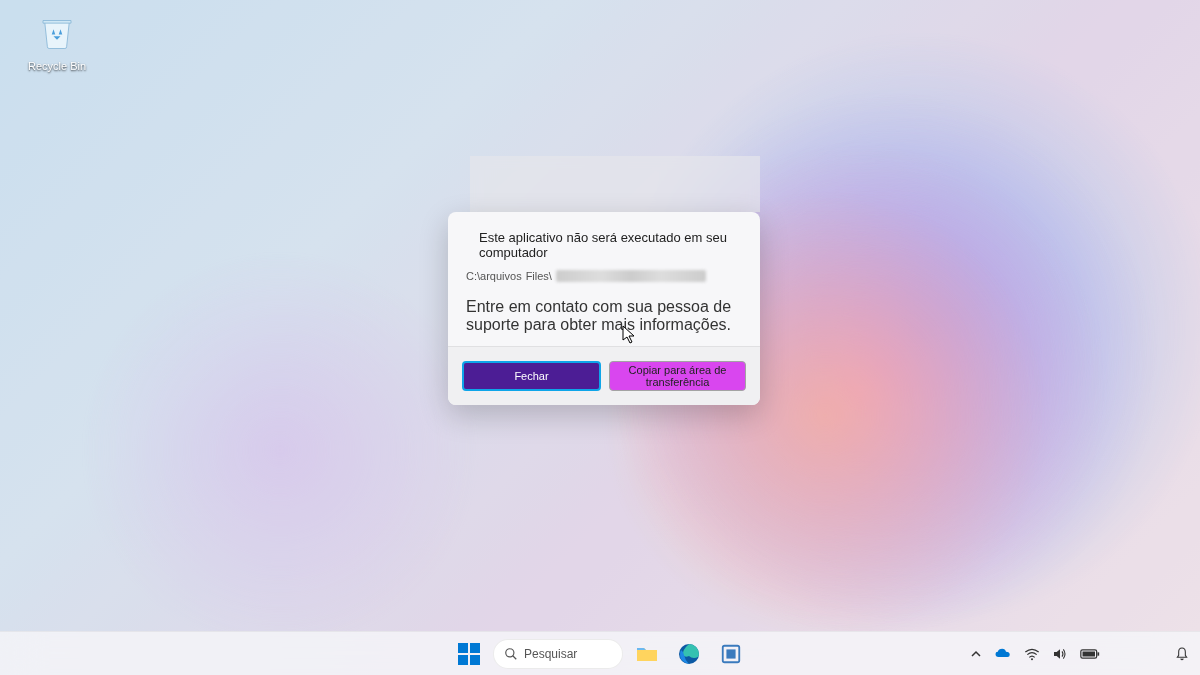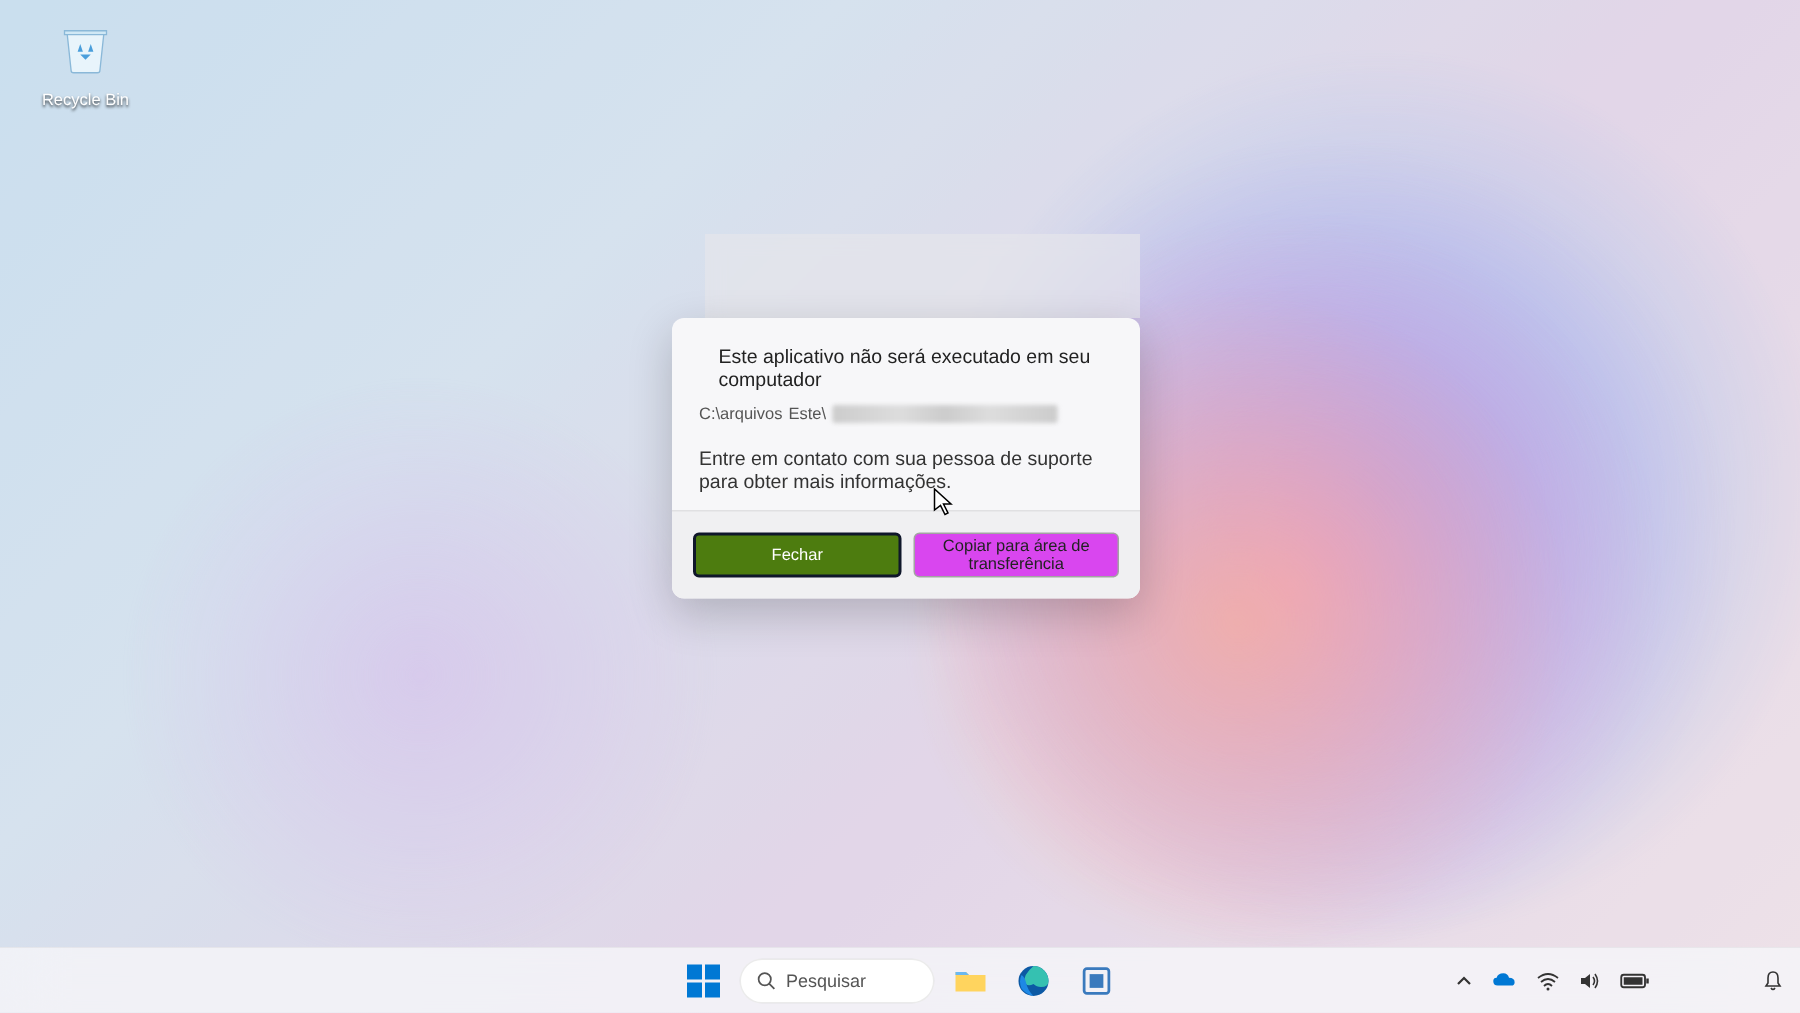--- a/index.html
+++ b/index.html
@@ -69,41 +69,41 @@
       background: #f7f7f9;
       border-radius: 8px;
       box-shadow: 0 10px 30px rgba(0,0,0,0.2);
       z-index: 5;
       overflow: hidden;
     }
     .dialog-content { padding: 18px 18px 12px 18px; }
     .dialog-title { font-size: 13px; color: #222; font-weight: 400; margin-left: 13px; }
     .dialog-path { font-size: 11px; color: #555; margin-top: 10px; display: flex; align-items: center; gap: 4px; }
     .path-blur { display: inline-block; width: 150px; height: 12px; background: linear-gradient(90deg, #ccc 0%, #ddd 30%, #ccc 50%, #ddd 70%, #ccc 100%); filter: blur(1.5px); border-radius: 2px; }
-    .dialog-message { font-size: 13px; color: #333; margin-top: 16px; }
+    .dialog-message { font-size: 16px; color: #333; margin-top: 16px; }
     .dialog-buttons {
       display: flex;
       gap: 8px;
       padding: 14px;
       background: #f0f0f2;
       border-top: 1px solid #e0e0e2;
     }
     .btn {
       flex: 1;
       height: 30px;
       border-radius: 4px;
       font-size: 11px;
       cursor: pointer;
       border: 1px solid #a3a3a3;
       background: #d946ef;
       color: #222;
     }
     .btn-primary {
-      background: #4d7c0f;
-      border: 2px solid #0f172a;
+      background: #4c1d95;
+      border: 2px solid #0ea5e9;
       color: #fff;
       font-weight: 400;
     }
     .cursor-ptr {
       position: absolute;
       top: 325px;
       left: 622px;
       z-index: 10;
     }
     .taskbar {
@@ -187,21 +187,21 @@
   <span class="desktop-icon-label">Recycle Bin</span>
 </div>
 
 <div class="blurred-box"></div>
 
 <div class="dialog">
   <div class="dialog-content">
     <div class="dialog-title">Este aplicativo não será executado em seu computador</div>
     <div class="dialog-path">
       <span>C:\arquivos</span>
-      <span>Este\</span>
+      <span>Files\</span>
       <span class="path-blur"></span>
     </div>
     <div class="dialog-message">Entre em contato com sua pessoa de suporte para obter mais informações.</div>
   </div>
   <div class="dialog-buttons">
     <button class="btn btn-primary">Fechar</button>
     <button class="btn">Copiar para área de transferência</button>
   </div>
 </div>
 

